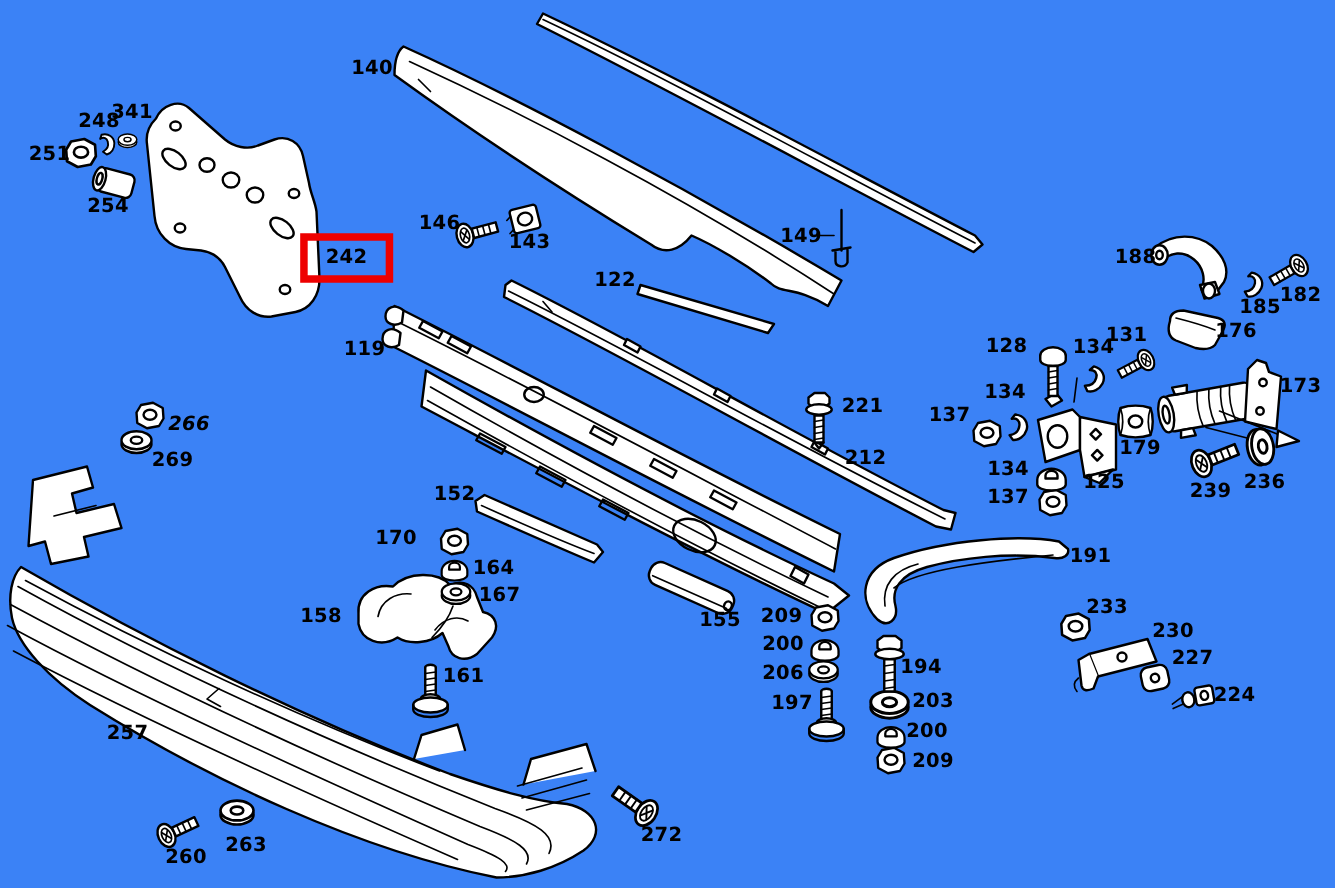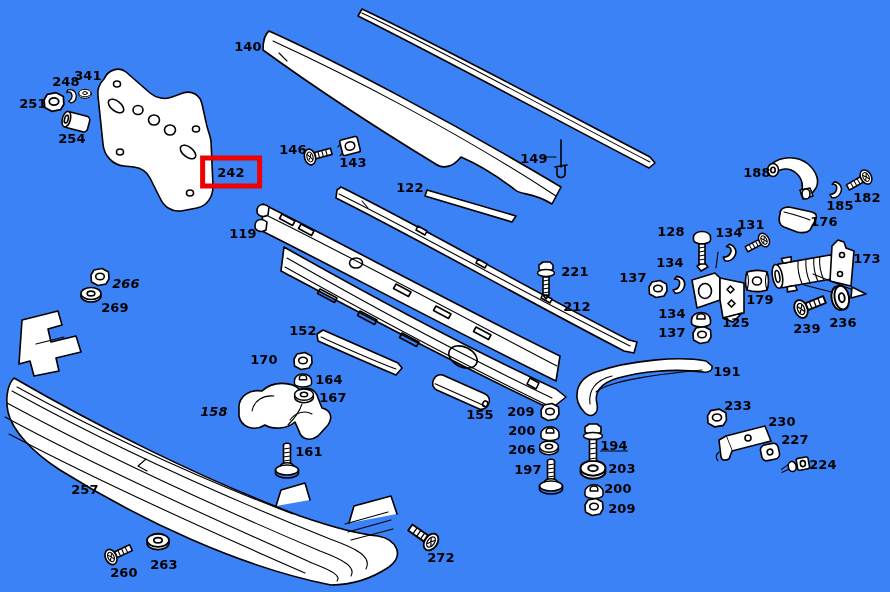--- a/index.html
+++ b/index.html
@@ -310,29 +310,29 @@
       <div class="part-label" style="left: 672px; top: 332px;">137</div>
       <div class="part-label" style="left: 736px; top: 322px;">125</div>
       <div class="part-label" style="left: 807px; top: 328px;">239</div>
       <div class="part-label" style="left: 843px; top: 322px;">236</div>
       <div class="part-label" style="left: 126px; top: 283px; font-style: italic;">266</div>
       <div class="part-label" style="left: 115px; top: 307px;">269</div>
       <div class="part-label" style="left: 303px; top: 330px;">152</div>
       <div class="part-label" style="left: 264px; top: 359px;">170</div>
       <div class="part-label" style="left: 329px; top: 379px;">164</div>
       <div class="part-label" style="left: 333px; top: 397px;">167</div>
-      <div class="part-label" style="left: 214px; top: 411px; font-style: italic;">158</div>
+      <div class="part-label" style="left: 214px; top: 411px;">158</div>
       <div class="part-label" style="left: 480px; top: 414px;">155</div>
       <div class="part-label" style="left: 309px; top: 451px;">161</div>
       <div class="part-label" style="left: 85px; top: 489px;">257</div>
       <div class="part-label" style="left: 521px; top: 411px;">209</div>
       <div class="part-label" style="left: 522px; top: 430px;">200</div>
       <div class="part-label" style="left: 522px; top: 449px;">206</div>
       <div class="part-label" style="left: 528px; top: 469px;">197</div>
-      <div class="part-label" style="left: 614px; top: 445px; text-decoration: underline;">194</div>
+      <div class="part-label" style="left: 614px; top: 445px;">194</div>
       <div class="part-label" style="left: 622px; top: 468px;">203</div>
       <div class="part-label" style="left: 618px; top: 488px;">200</div>
       <div class="part-label" style="left: 622px; top: 508px;">209</div>
       <div class="part-label" style="left: 727px; top: 371px;">191</div>
       <div class="part-label" style="left: 738px; top: 405px;">233</div>
       <div class="part-label" style="left: 782px; top: 421px;">230</div>
       <div class="part-label" style="left: 795px; top: 439px;">227</div>
       <div class="part-label" style="left: 823px; top: 464px;">224</div>
       <div class="part-label" style="left: 124px; top: 572px;">260</div>
       <div class="part-label" style="left: 164px; top: 564px;">263</div>

